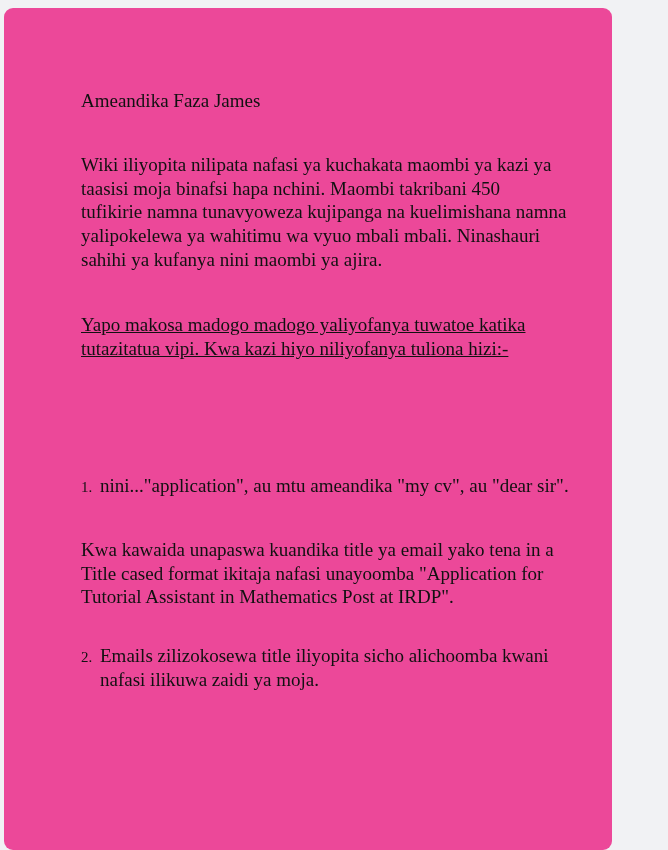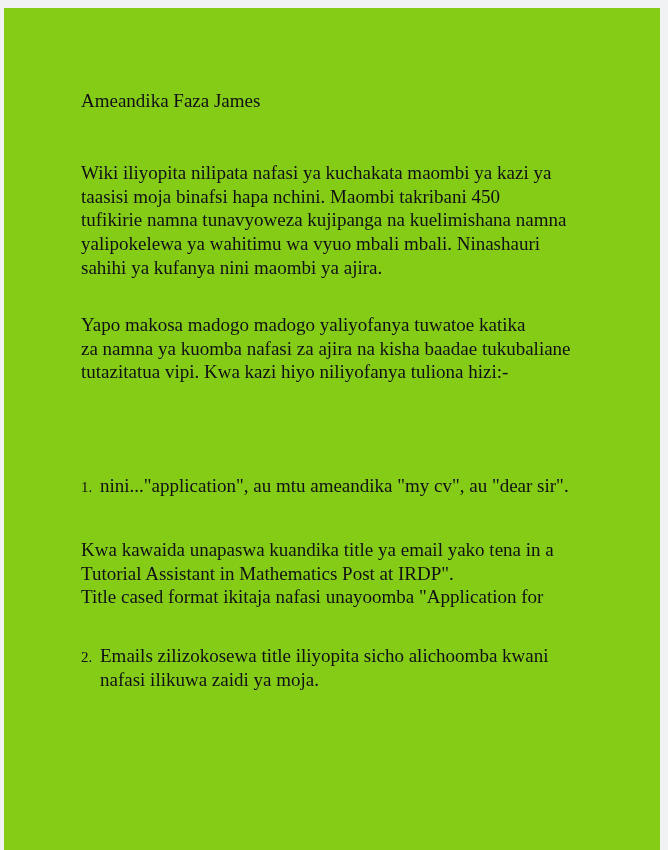--- a/index.html
+++ b/index.html
@@ -7,35 +7,36 @@
       width: 668px; height: 850px;
       background: #f1f2f4;
       position: relative;
       overflow: hidden;
       font-family: "Liberation Serif", "DejaVu Serif", serif;
       color: #111;
     }
     .page {
       position: absolute;
       left: 4px; top: 8px;
-      width: 656px; height: 842px;
-      background: #84cc16;
+      width: 608px; height: 842px;
+      background: #ec4899;
+      border-radius: 9px;
     }
     .block {
       position: absolute;
       left: 77px;
       width: 520px;
       font-size: 19px;
       line-height: 23.7px;
       margin: 0;
     }
     .line { display: block; white-space: nowrap; }
     .title { top: 81px; }
-    .p1 { top: 153px; }
-    .p2 { top: 305px; }
+    .p1 { top: 145px; }
+    .p2 { top: 305px; text-decoration: underline; }
     .li1 { top: 466px; }
     .p3 { top: 530px; }
     .li2 { top: 636px; }
     .list-item { padding-left: 19px; }
     .list-item .num {
       position: absolute;
       left: 0; top: 2px;
       font-size: 15px;
     }
     .list-item .line.indent { padding-left: 0; }
@@ -52,33 +53,32 @@
   <p class="block p1">
     <span class="line">Wiki iliyopita nilipata nafasi ya kuchakata maombi ya kazi ya</span>
     <span class="line">taasisi moja binafsi hapa nchini. Maombi takribani 450</span>
     <span class="line">tufikirie namna tunavyoweza kujipanga na kuelimishana namna</span>
     <span class="line">yalipokelewa ya wahitimu wa vyuo mbali mbali. Ninashauri</span>
     <span class="line">sahihi ya kufanya nini maombi ya ajira.</span>
   </p>
 
   <p class="block p2">
     <span class="line">Yapo makosa madogo madogo yaliyofanya tuwatoe katika</span>
-    <span class="line">za namna ya kuomba nafasi za ajira na kisha baadae tukubaliane</span>
     <span class="line">tutazitatua vipi. Kwa kazi hiyo niliyofanya tuliona hizi:-</span>
   </p>
 
   <div class="block li1 list-item">
     <span class="num">1.</span>
     <span class="line indent">nini..."application", au mtu ameandika "my cv", au "dear sir".</span>
   </div>
 
   <p class="block p3">
     <span class="line">Kwa kawaida unapaswa kuandika title ya email yako tena in a</span>
+    <span class="line">Title cased format ikitaja nafasi unayoomba "Application for</span>
     <span class="line">Tutorial Assistant in Mathematics Post at IRDP".</span>
-    <span class="line">Title cased format ikitaja nafasi unayoomba "Application for</span>
   </p>
 
   <div class="block li2 list-item">
     <span class="num">2.</span>
     <span class="line">Emails zilizokosewa title iliyopita sicho alichoomba kwani</span>
     <span class="line indent">nafasi ilikuwa zaidi ya moja.</span>
   </div>
 
 </div>
 

